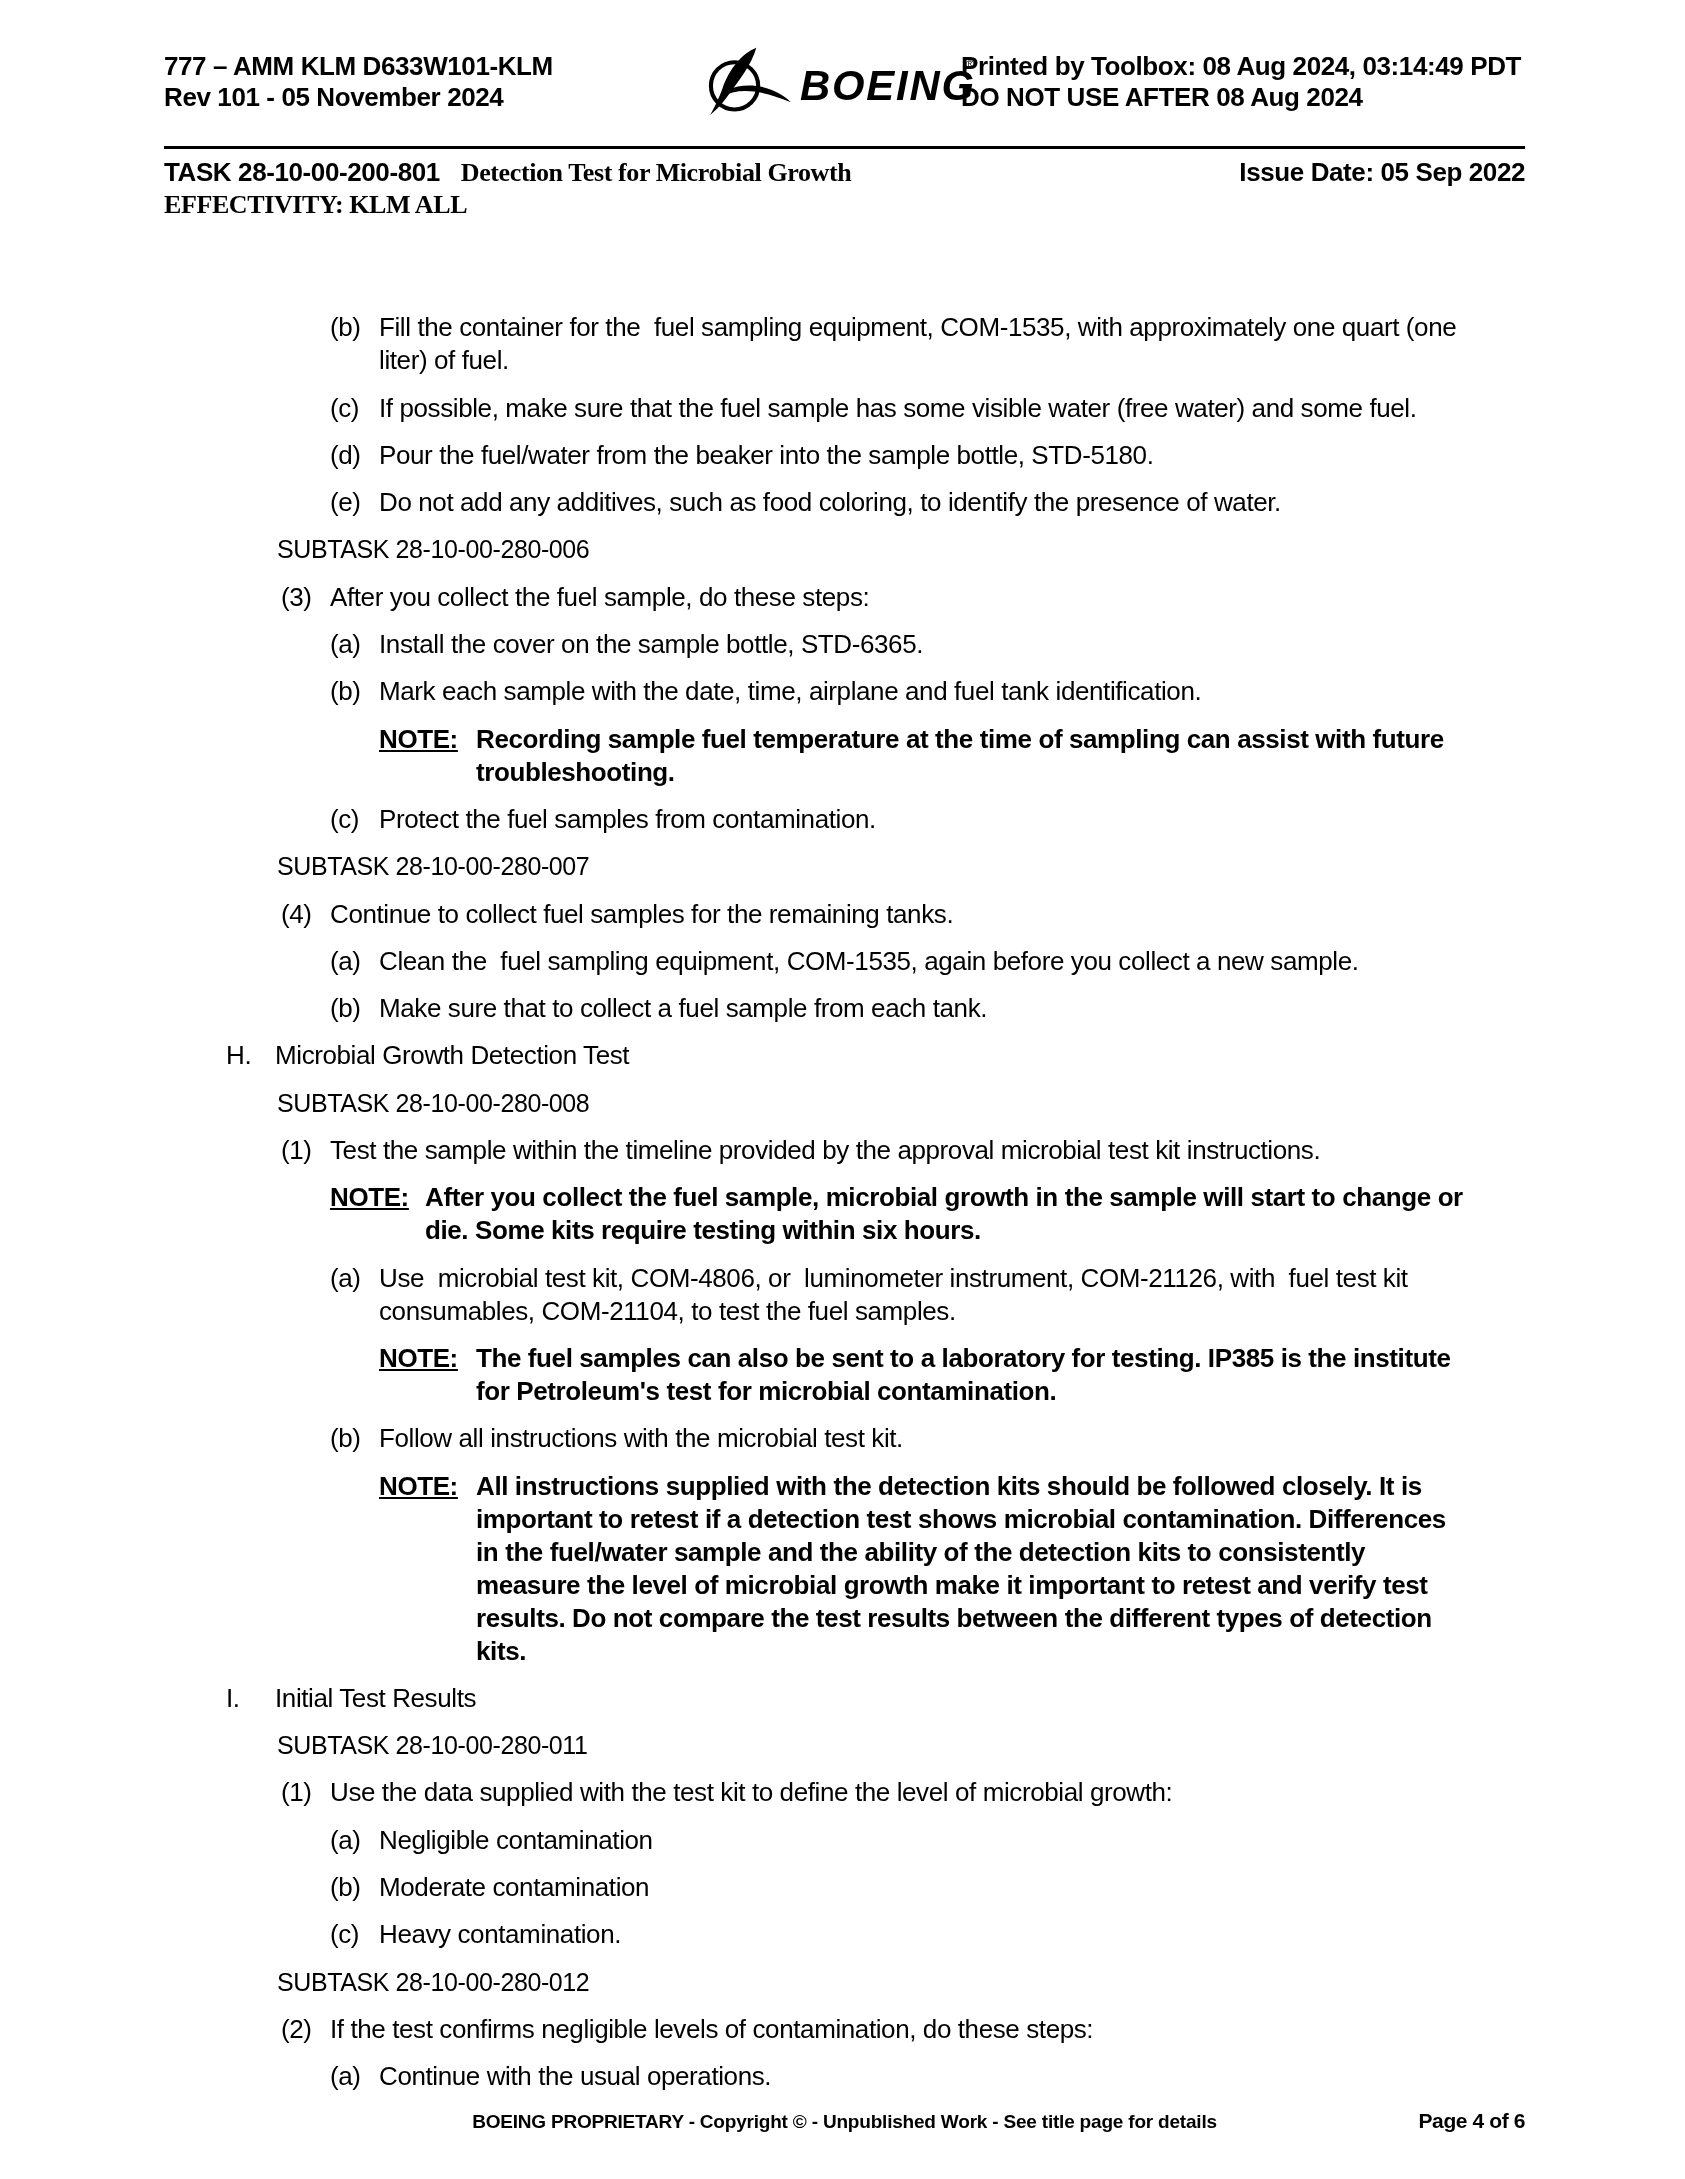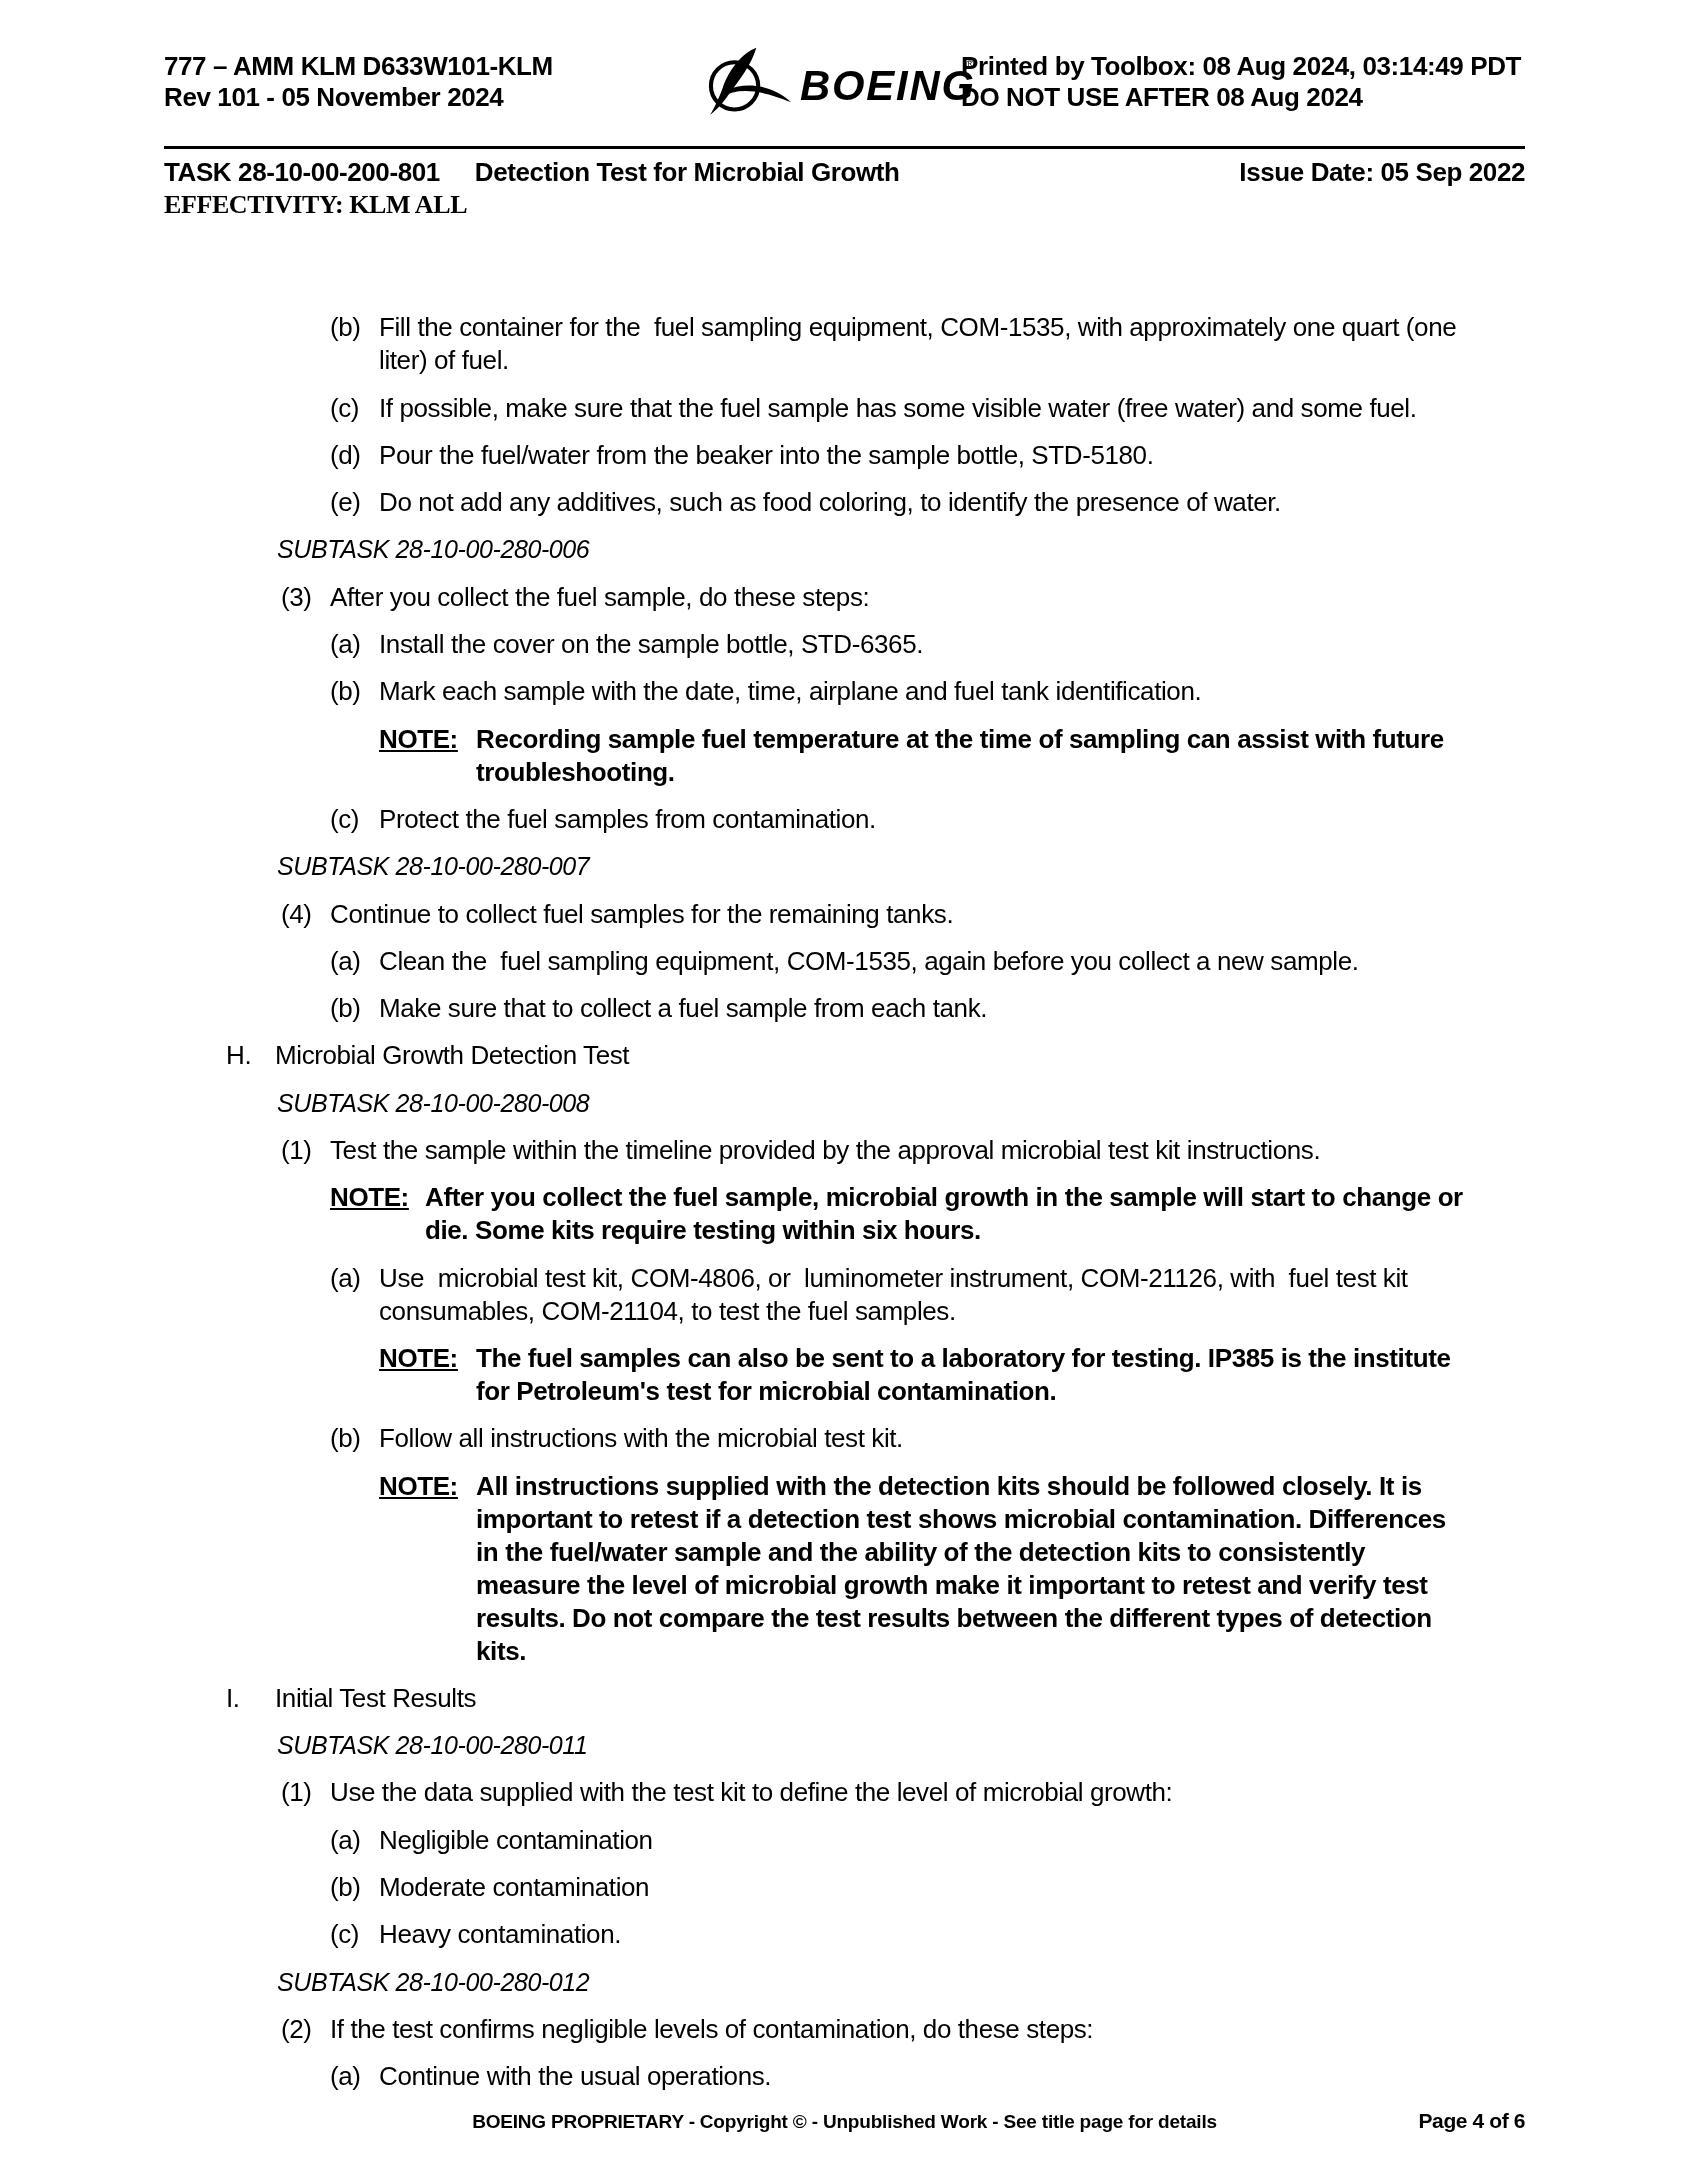--- a/index.html
+++ b/index.html
@@ -8,30 +8,30 @@
     font-family:"Liberation Sans", sans-serif;
     letter-spacing:-0.4px;
     overflow:hidden;
   }
   
   .hdr-left{position:absolute;left:164px;top:51px;font-size:26px;font-weight:700;line-height:31px;}
   .hdr-right{position:absolute;right:164px;top:51px;font-size:26px;font-weight:700;line-height:31px;}
   .logo{position:absolute;left:702px;top:44px;}
   .rule{position:absolute;left:164px;top:146px;width:1361px;height:2.9px;background:#000;}
   .task-line{position:absolute;left:164px;top:157px;width:1361px;font-size:26px;font-weight:700;display:flex;justify-content:space-between;}
-  .task-title{margin-left:35px;}
+  .task-title{margin-left:21px;font-family:Liberation Serif, serif;}
   .effectivity{position:absolute;left:164px;top:190px;font-size:26px;font-weight:700;font-family:Liberation Serif, serif;}
   
   .content{position:absolute;left:164px;top:297px;width:1370px;font-size:26px;line-height:33px;}
   .row{display:flex;margin-top:14.3px;align-items:flex-start;}
   .row .lbl{flex:none;}
   .row .txt{white-space:pre-wrap;}
   .section{margin-left:62px;}
   .section .lbl{width:49px;}
-  .subtask{margin-left:113px;font-size:25px;font-style:italic;}
+  .subtask{margin-left:113px;font-size:25px;}
   .item-n{margin-left:117px;}
   .item-n .lbl{width:49px;}
   .item-n .txt{max-width:1156px;}
   .item-a{margin-left:166px;}
   .item-a .lbl{width:49px;}
   .item-a .txt{max-width:1132px;}
   .note-n{margin-left:166px;}
   .note-n .lbl{width:95px;}
   .note-n .txt{max-width:1046px;}
   .note-a{margin-left:215px;}

